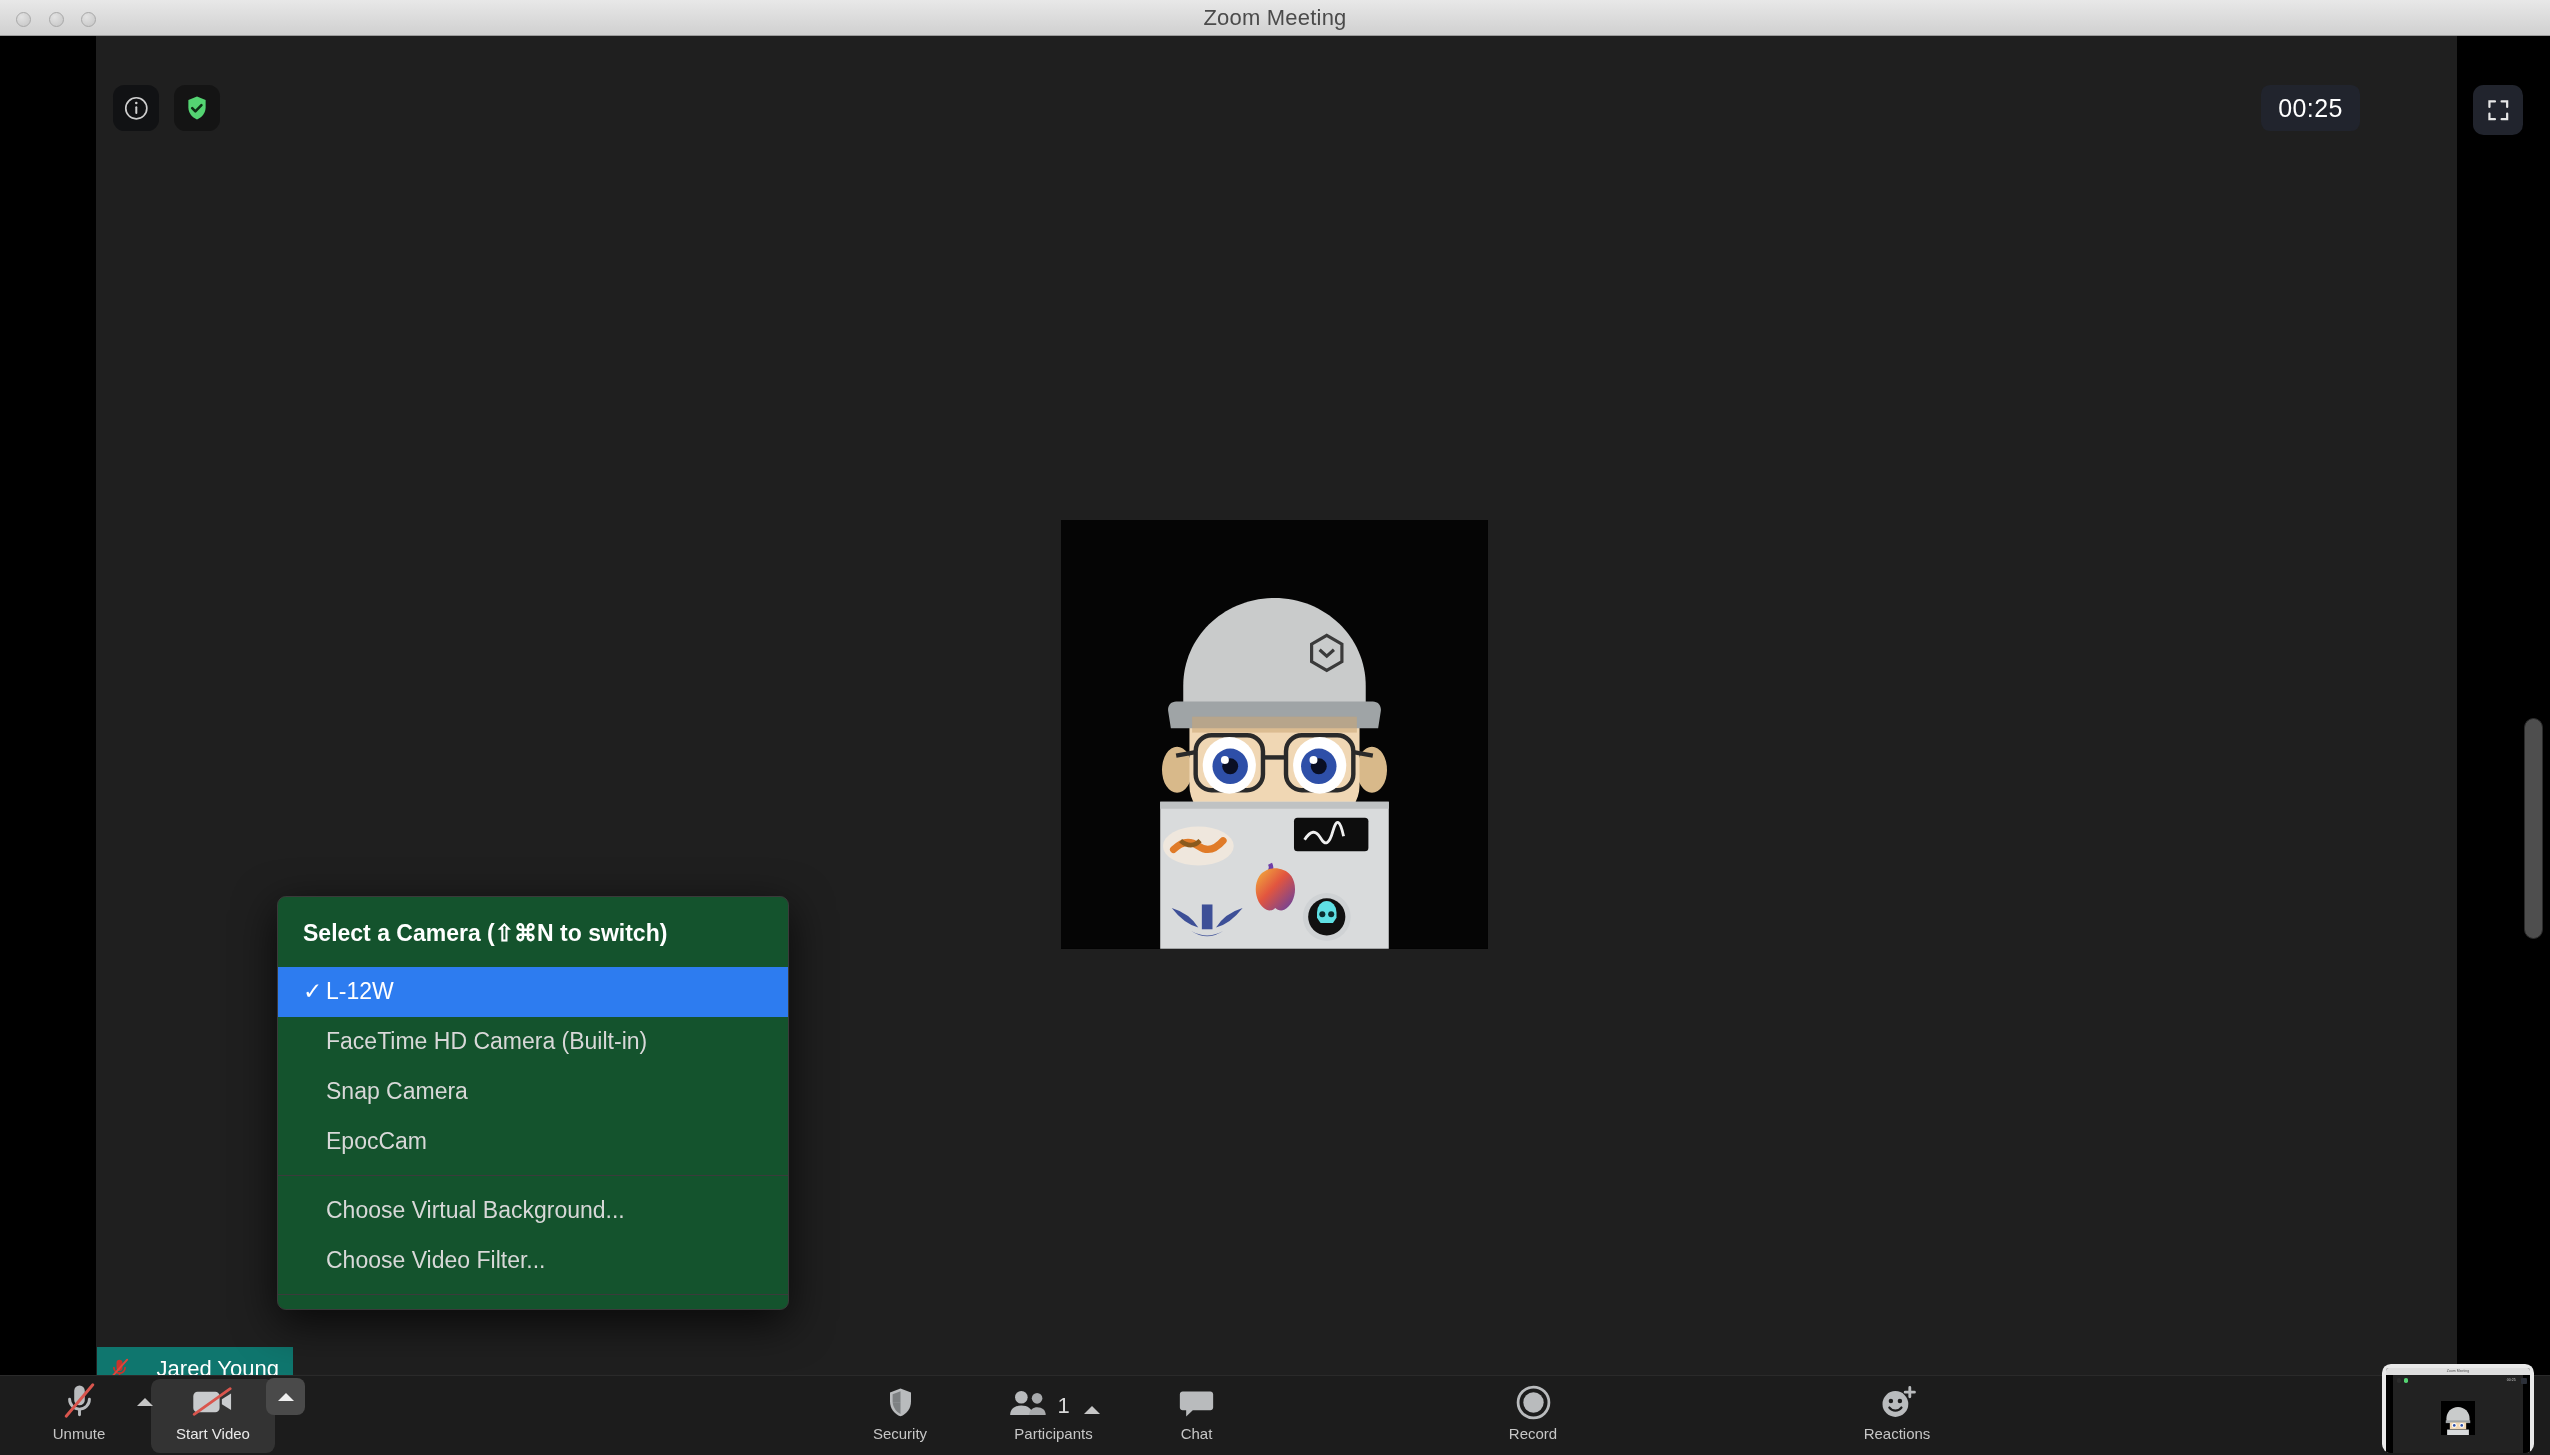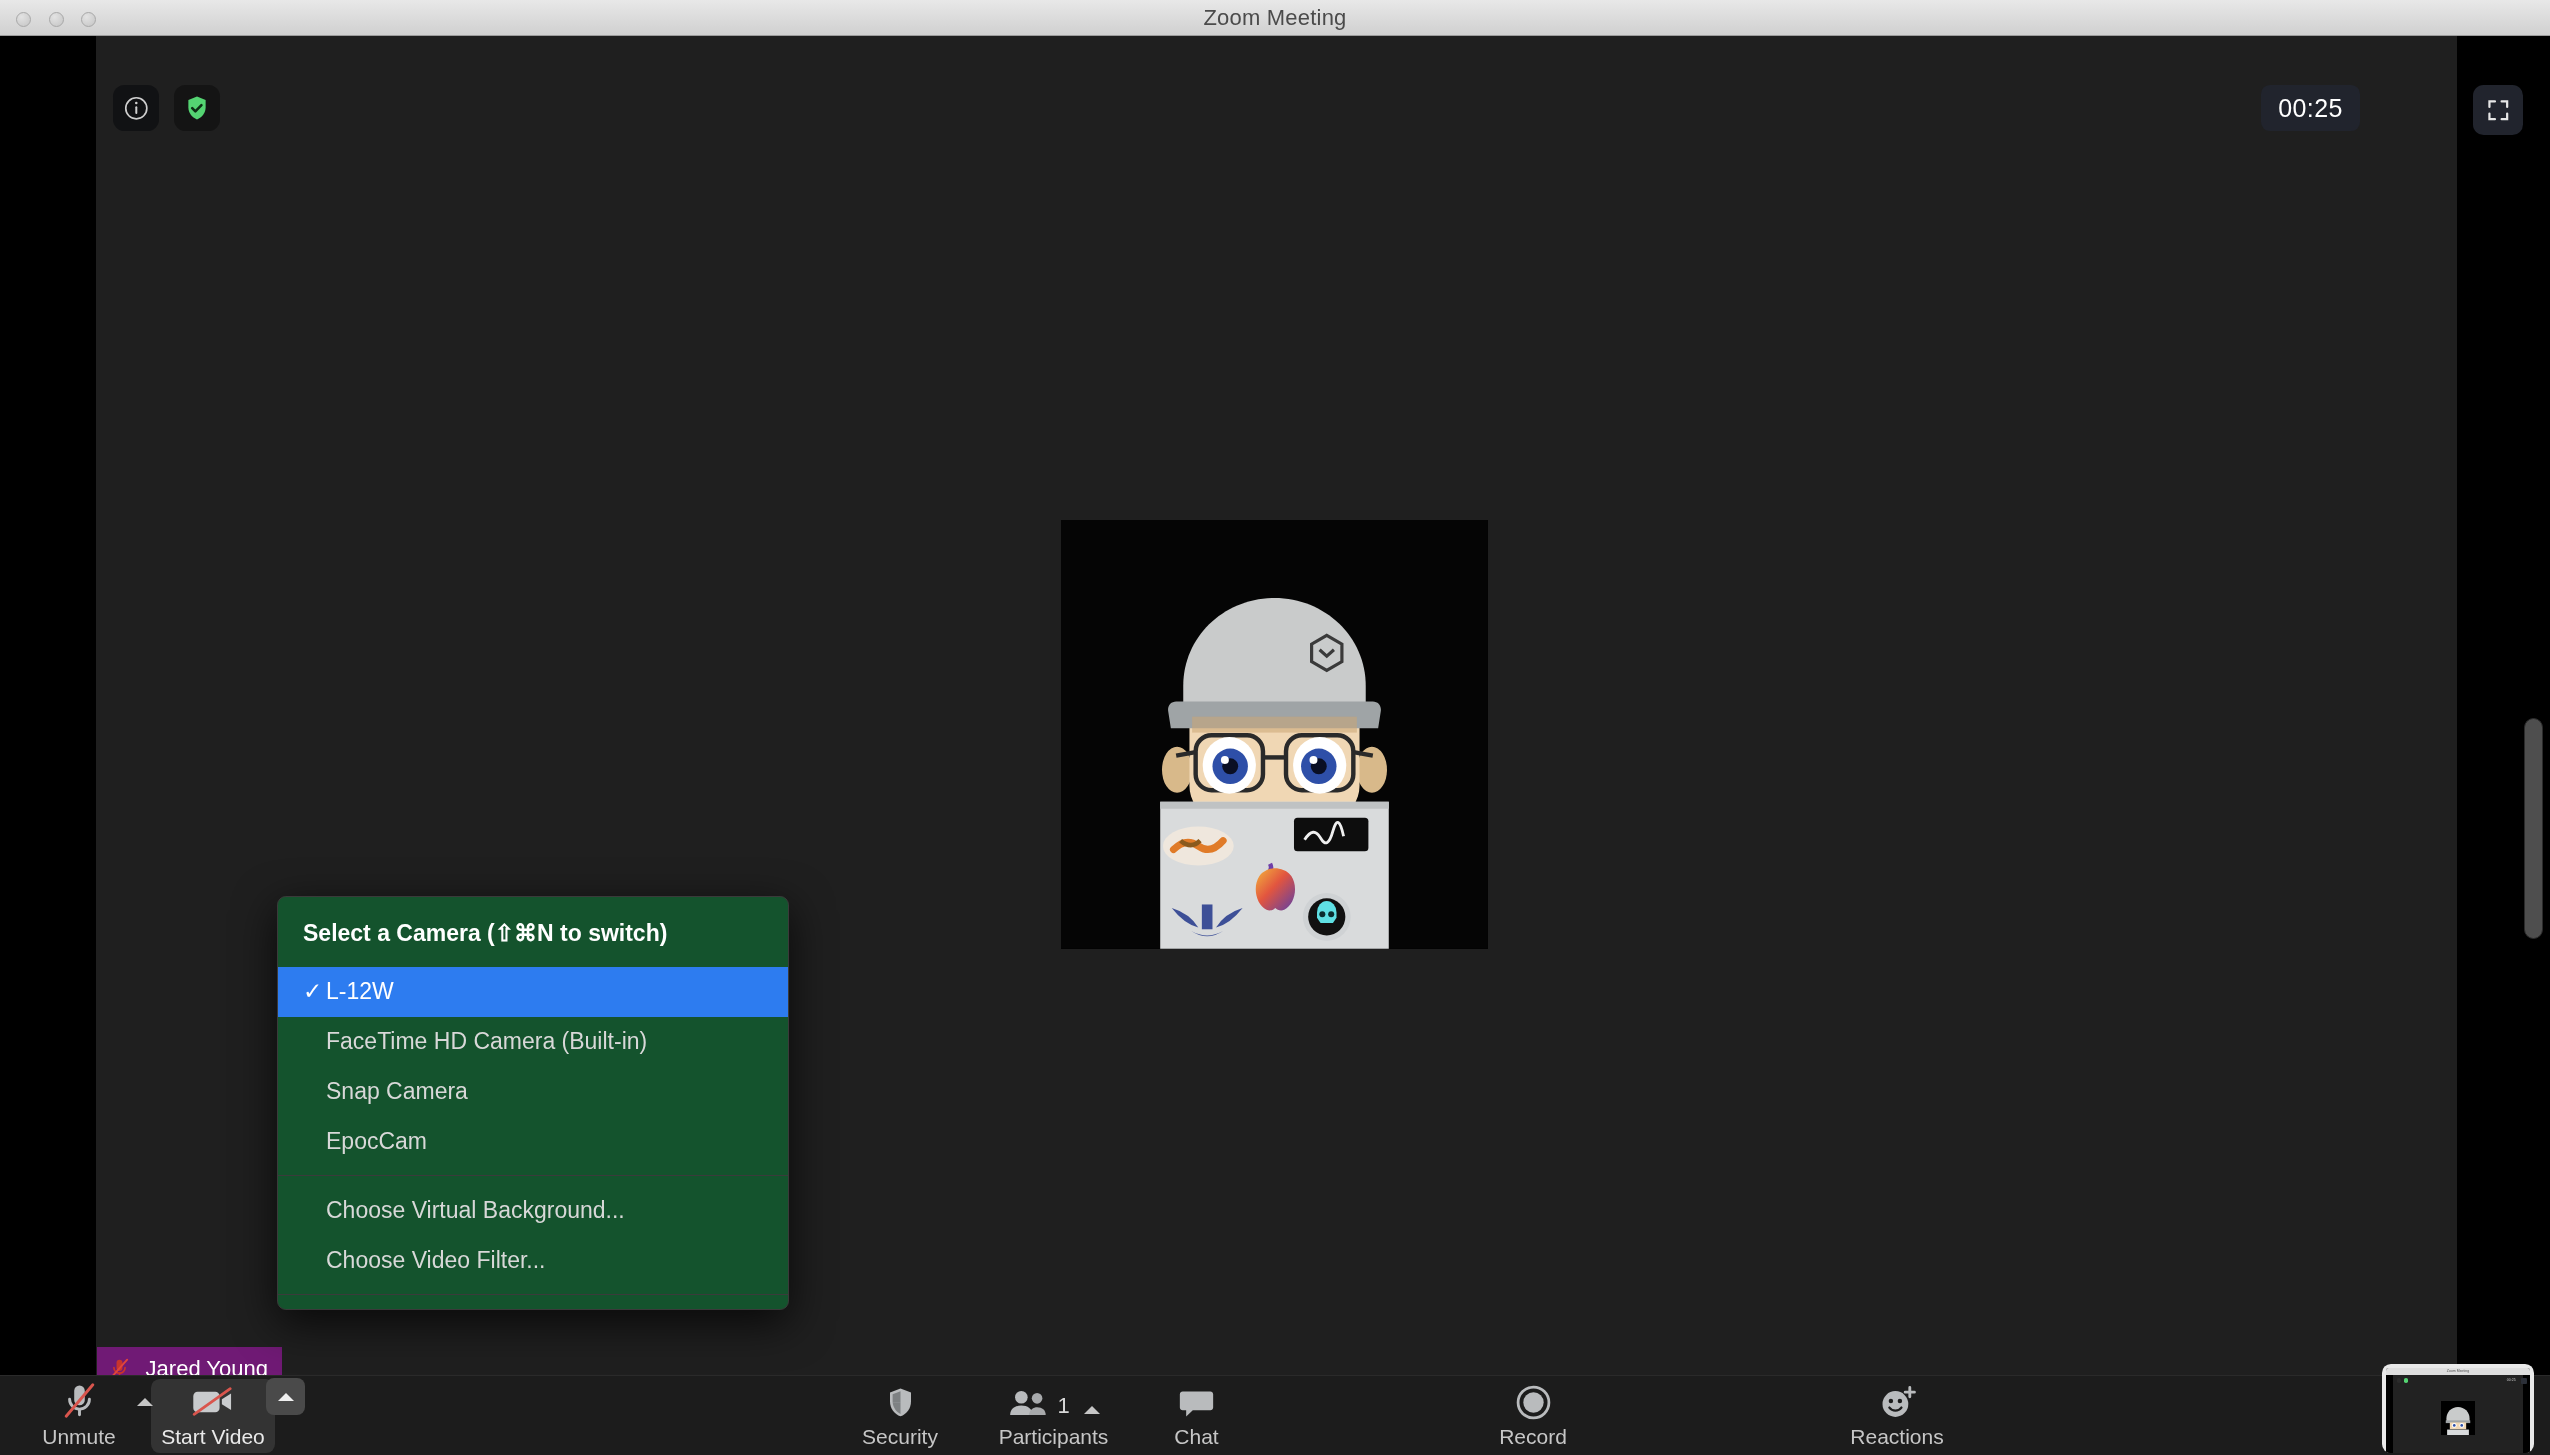--- a/index.html
+++ b/index.html
@@ -62,22 +62,22 @@
   
   #avatar-frame{
     position:absolute; left:1061px; top:484px; width:427px; height:429px;
     background:#000; overflow:hidden;
   }
   #avatar-art{ position:absolute; inset:0; }
 
   
   #nametag{
     position:absolute; left:97px; top:1311px; height:43px;
-    background:#701a75; display:flex; align-items:center;
-    padding:0 14px 0 10.6px; gap:15px; z-index:30;
+    background:#0f766e; display:flex; align-items:center;
+    padding:0 14px 0 10.6px; gap:26px; z-index:30;
   }
   #nametag-label{ color:#fff; font-size:22px; }
 
   
   #v-scroll{
     position:absolute; right:7px; top:682px; width:19.5px; height:221px;
     background:#4e4e4e; border-radius:9.7px; border:0.9px solid #2b2b2b;
   }
 
   
@@ -108,21 +108,21 @@
     position:absolute; left:0; bottom:0; width:2550px; height:81px;
     background:#1c1c1c; z-index:40;
     border-top:0.9px solid #2a2a2a;
   }
   .tb-item{
     position:absolute; bottom:0; height:81px;
     display:flex; flex-direction:column; align-items:center; justify-content:flex-start;
     padding-top:7px;
   }
   .tb-ico{ height:39px; display:flex; align-items:flex-end; justify-content:center; }
-  .tb-lab{ font-size:21px; color:#c6c6c6; margin-top:3.5px; white-space:nowrap; }
+  .tb-lab{ font-size:15px; color:#c6c6c6; margin-top:3.5px; white-space:nowrap; }
   .tb-lab.green{ color:#5bd37c; }
   .tb-lab.white{ color:#eaeaea; }
 
   .caret{ width:0;height:0; border-left:8px solid transparent;
           border-right:8px solid transparent; border-bottom:8.9px solid #c6c6c6; }
   .caret.green{ border-bottom-color:#5bd37c; }
   .caret.white{ border-bottom-color:#f0f0f0; }
 
   #video-btn-bg{
     position:absolute; left:151px; bottom:3.5px; width:124px; height:74px;

